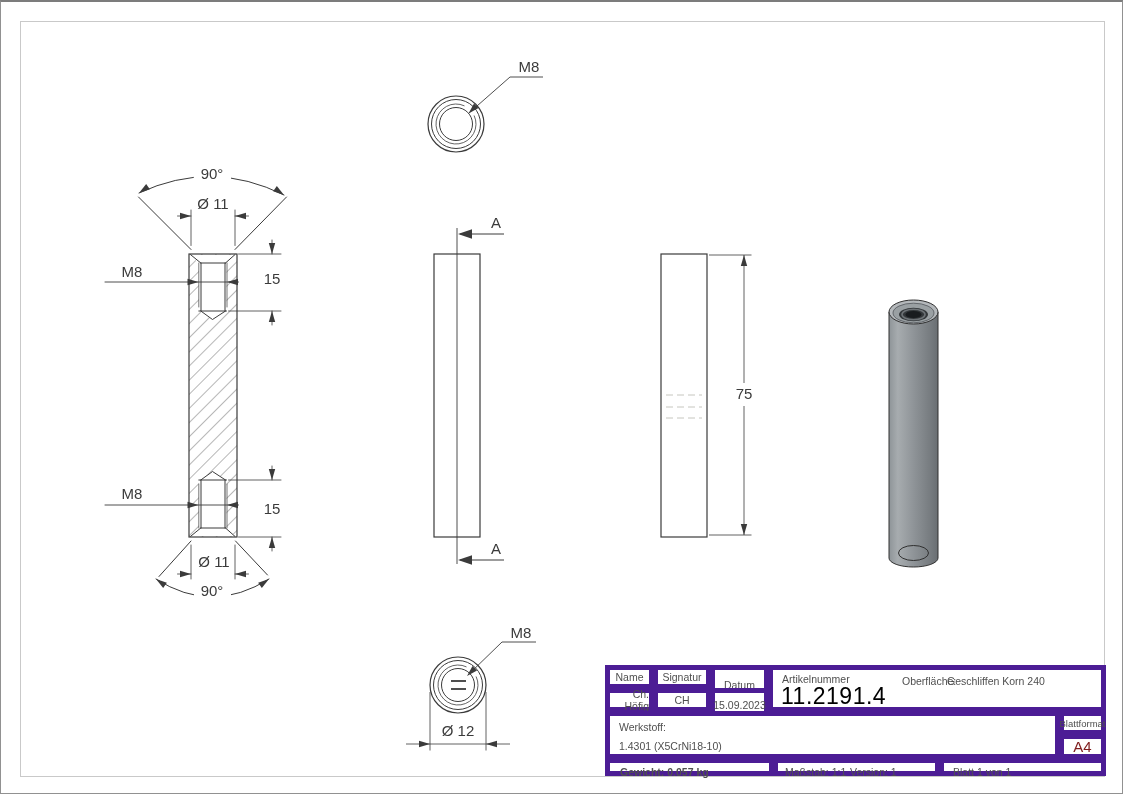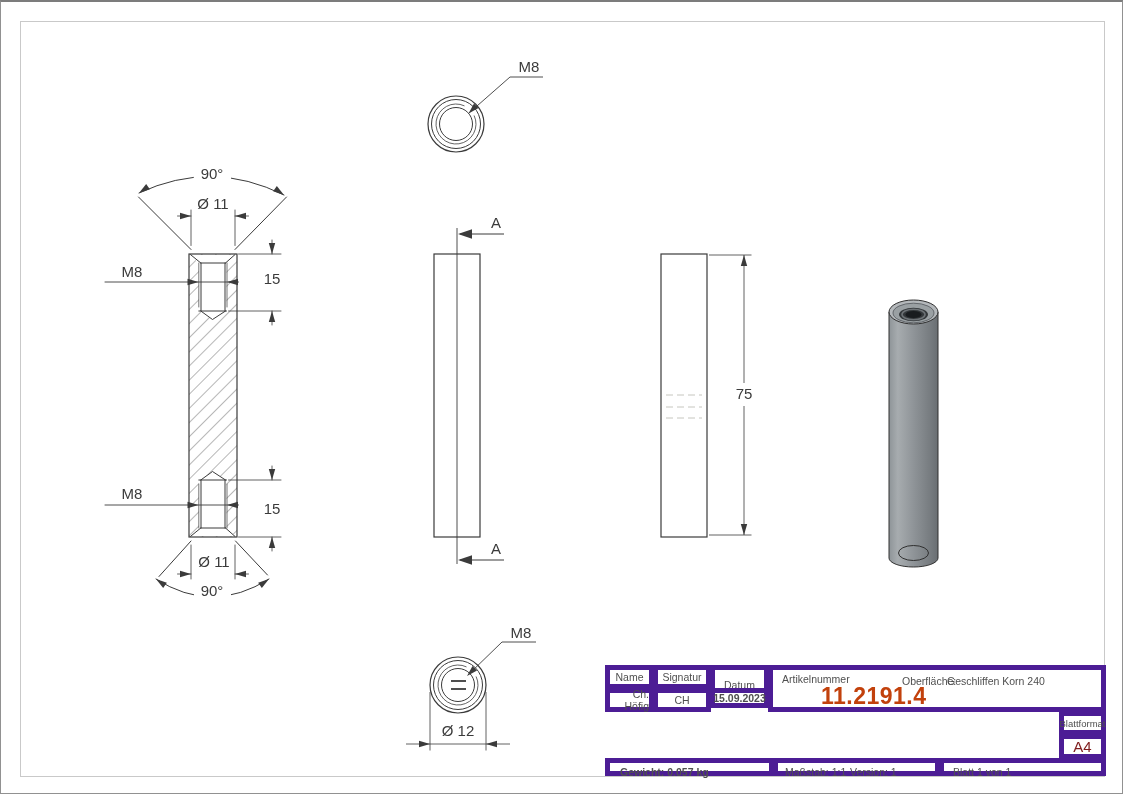--- a/index.html
+++ b/index.html
@@ -11,21 +11,21 @@
   .frame{position:absolute;left:19px;top:19px;width:1085px;height:756px;
     border:1.5px solid #c9c9c9;box-sizing:border-box;}
   svg.draw{position:absolute;left:0;top:0;}
   svg.draw text{font-family:"Liberation Sans", sans-serif;fill:#3b3b3b;font-size:15px;}
   
   .tb{position:absolute;left:604px;top:663px;width:501px;height:111px;color:#4f4f4f;}
   .cell{position:absolute;border:5px solid #4c1d95;box-sizing:border-box;background:#fff;
     font-size:10.5px;display:flex;align-items:center;justify-content:center;text-align:right;}
   .cell.nf{display:block;}
   .abs{position:absolute;white-space:nowrap;}
-  .artnum{font-size:23px;font-weight:700;color:#c2410c;letter-spacing:0.5px;margin-left:40px;}
+  .artnum{font-size:23px;font-weight:400;color:#000000;letter-spacing:0.5px;}
   .fmt{font-size:15px;color:#7f1d1d;}
 </style>
 </head>
 <body>
 
 <div class="sheet">
   <div class="frame"></div>
 
   <svg class="draw" width="1123" height="794" viewBox="0 0 1123 794">
     <defs>
@@ -196,29 +196,33 @@
     </g>
   </svg>
 
   <div class="tb">
     <div class="cell" style="left:0;top:0;width:49px;height:24px;">Name</div>
     <div class="cell" style="left:48px;top:0;width:58px;height:24px;">Signatur</div>
     <div class="cell" style="left:105px;top:0;width:59px;height:40px;">Datum</div>
 
     <div class="cell" style="left:0;top:23px;width:49px;height:24px;">Ch. Höfig</div>
     <div class="cell" style="left:48px;top:23px;width:58px;height:24px;">CH</div>
-    <div class="cell" style="left:105px;top:23px;width:59px;height:20px;font-weight:bold;">15.09.2023</div>
+    <div class="cell" style="left:105px;top:23px;width:59px;height:34px;">15.09.2023</div>
 
     <div class="cell nf" style="left:163px;top:0;width:338px;height:47px;">
       <span class="abs" style="left:9px;top:3px;font-size:10.5px;">Artikelnummer</span>
       <span class="abs artnum" style="left:8px;top:13px;">11.2191.4</span>
       <span class="abs" style="left:129px;top:5px;font-size:10.5px;">Oberfläche:</span>
       <span class="abs" style="left:174px;top:5px;font-size:10.5px;">Geschliffen Korn 240</span>
     </div>
 
+    <div class="cell nf" style="left:0;top:46px;width:455px;height:48px;">
+      <span class="abs" style="left:9px;top:5px;">Werkstoff:</span>
+      <span class="abs" style="left:9px;top:24px;">1.4301 (X5CrNi18-10)</span>
+    </div>
 
     <div class="cell" style="left:454px;top:46px;width:47px;height:24px;font-size:9.5px;">Blattformat</div>
     <div class="cell fmt" style="left:454px;top:69px;width:47px;height:25px;">A4</div>
 
     <div class="cell nf" style="left:0;top:93px;width:169px;height:18px;">
       <span class="abs" style="left:10px;top:3px;font-weight:bold;">Gewicht: 0.057 kg</span>
     </div>
     <div class="cell nf" style="left:168px;top:93px;width:167px;height:18px;">
       <span class="abs" style="left:7px;top:3px;">Maßstab: 1:1</span>
       <span class="abs" style="left:72px;top:3px;">Version: 1</span>

